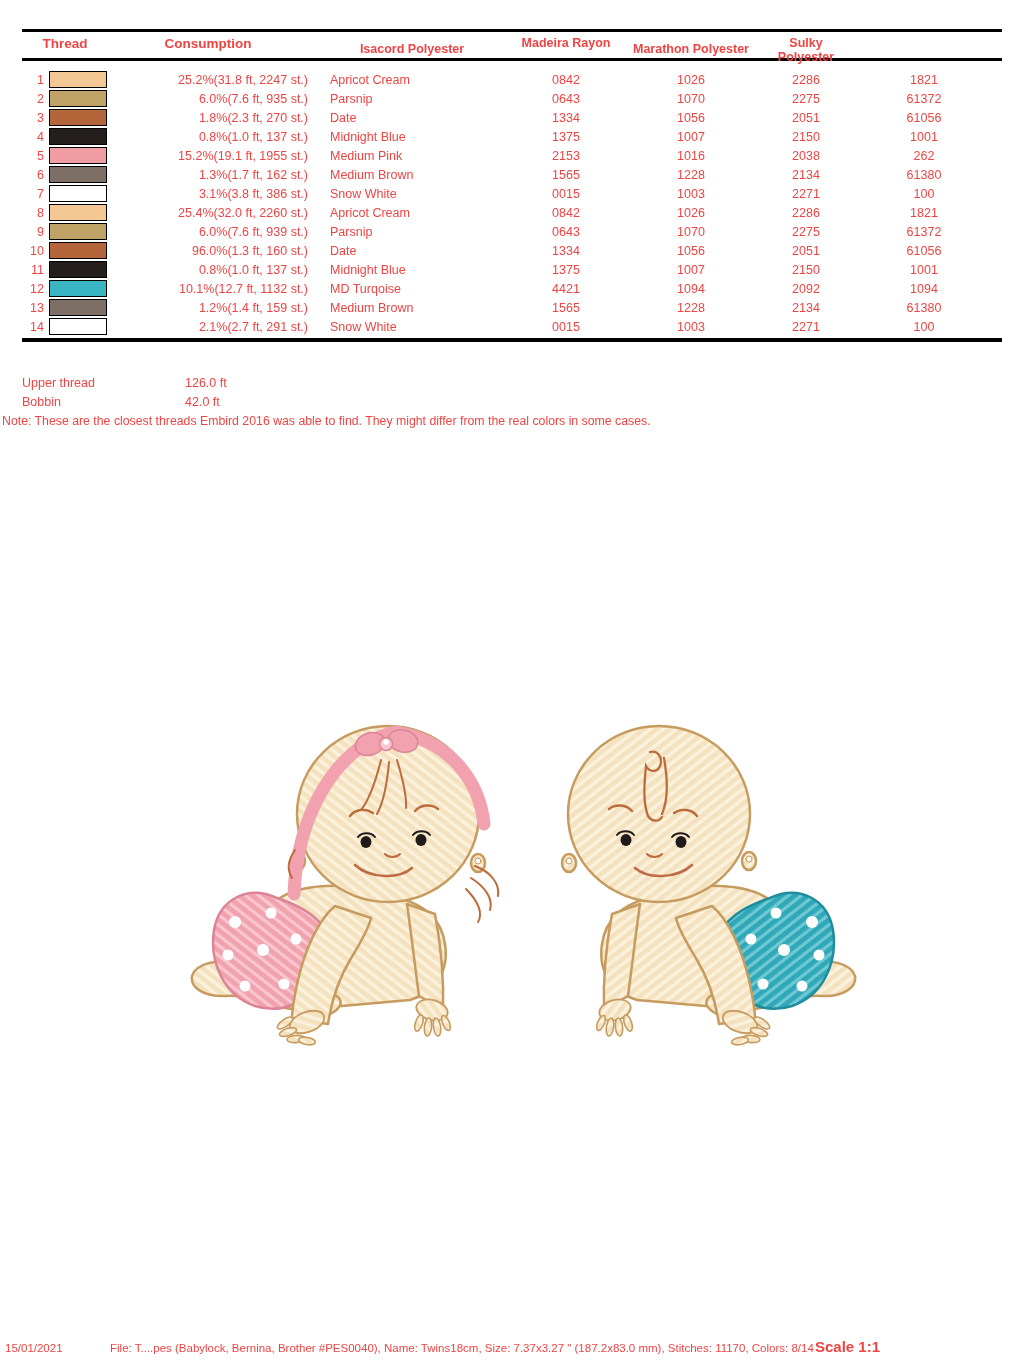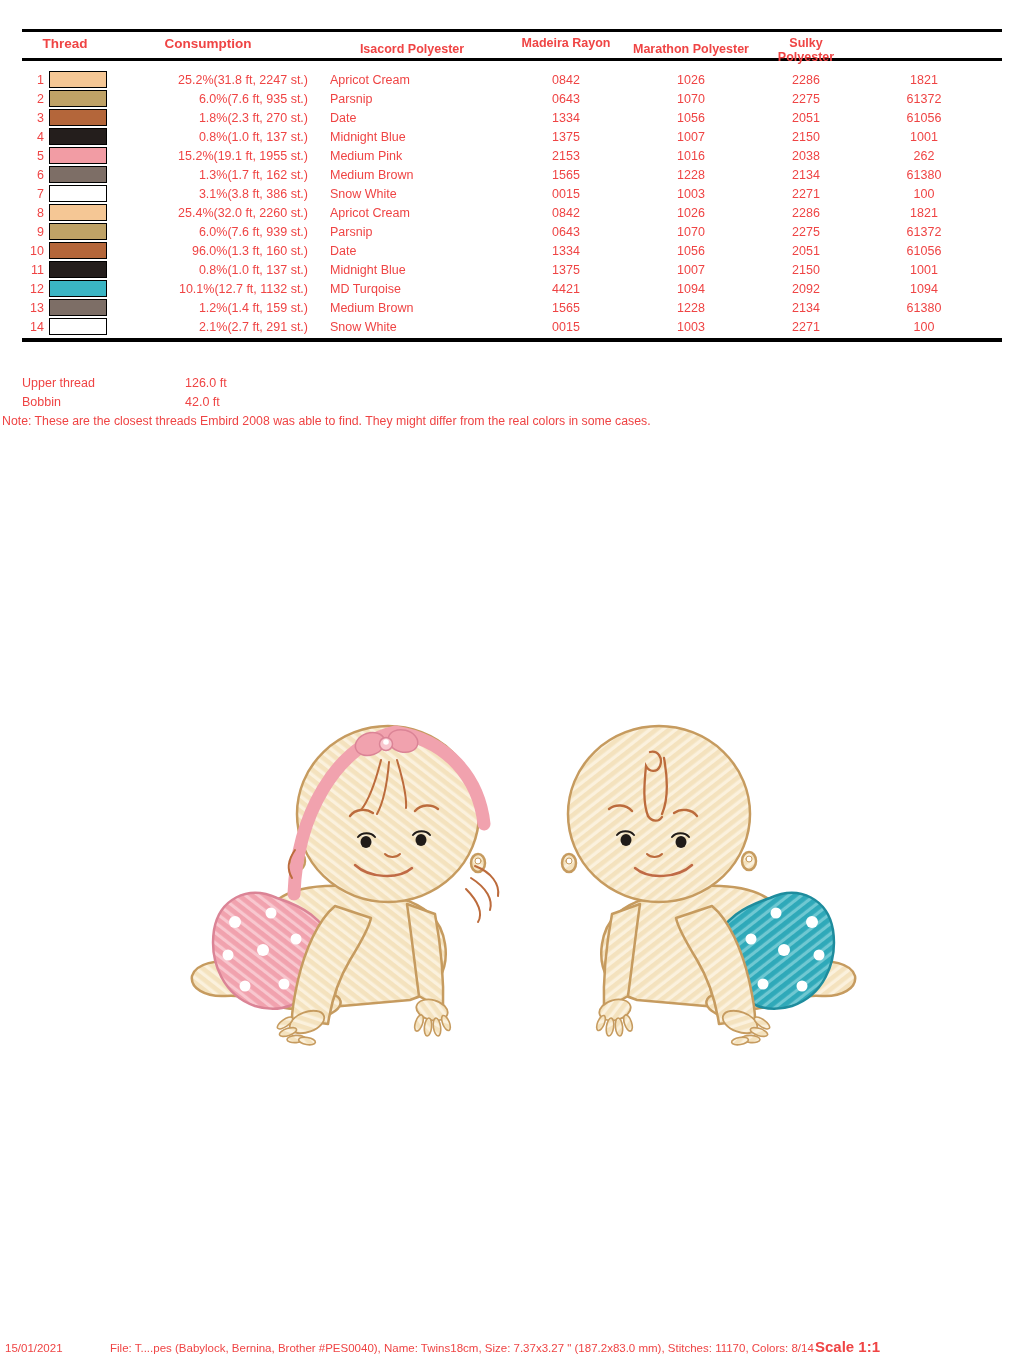--- a/index.html
+++ b/index.html
@@ -300,21 +300,21 @@
     <div class="trow">
       <span class="tlabel">Upper thread</span>
       <span>126.0 ft</span>
     </div>
     <div class="trow">
       <span class="tlabel">Bobbin</span>
       <span>42.0 ft</span>
     </div>
   </div>
 
-  <div class="note">Note: These are the closest threads Embird 2008 was able to find. They might differ from the real colors in some cases.</div>
+  <div class="note">Note: These are the closest threads Embird 2016 was able to find. They might differ from the real colors in some cases.</div>
 
   <svg class="design-svg" width="1024" height="360" viewBox="0 0 1024 360">
     <defs>
       <pattern id="pSkin" width="8" height="8" patternUnits="userSpaceOnUse" patternTransform="rotate(38)">
         <rect width="8" height="8" style="fill:var(--c-skin)"></rect>
         <rect y="4.6" width="8" height="3.4" style="fill:var(--c-skin-light)"></rect>
       </pattern>
       <pattern id="pPink" width="8" height="8" patternUnits="userSpaceOnUse" patternTransform="rotate(38)">
         <rect width="8" height="8" style="fill:var(--c-pink)"></rect>
         <rect y="4.8" width="8" height="3.2" style="fill:var(--c-pink-light)"></rect>

